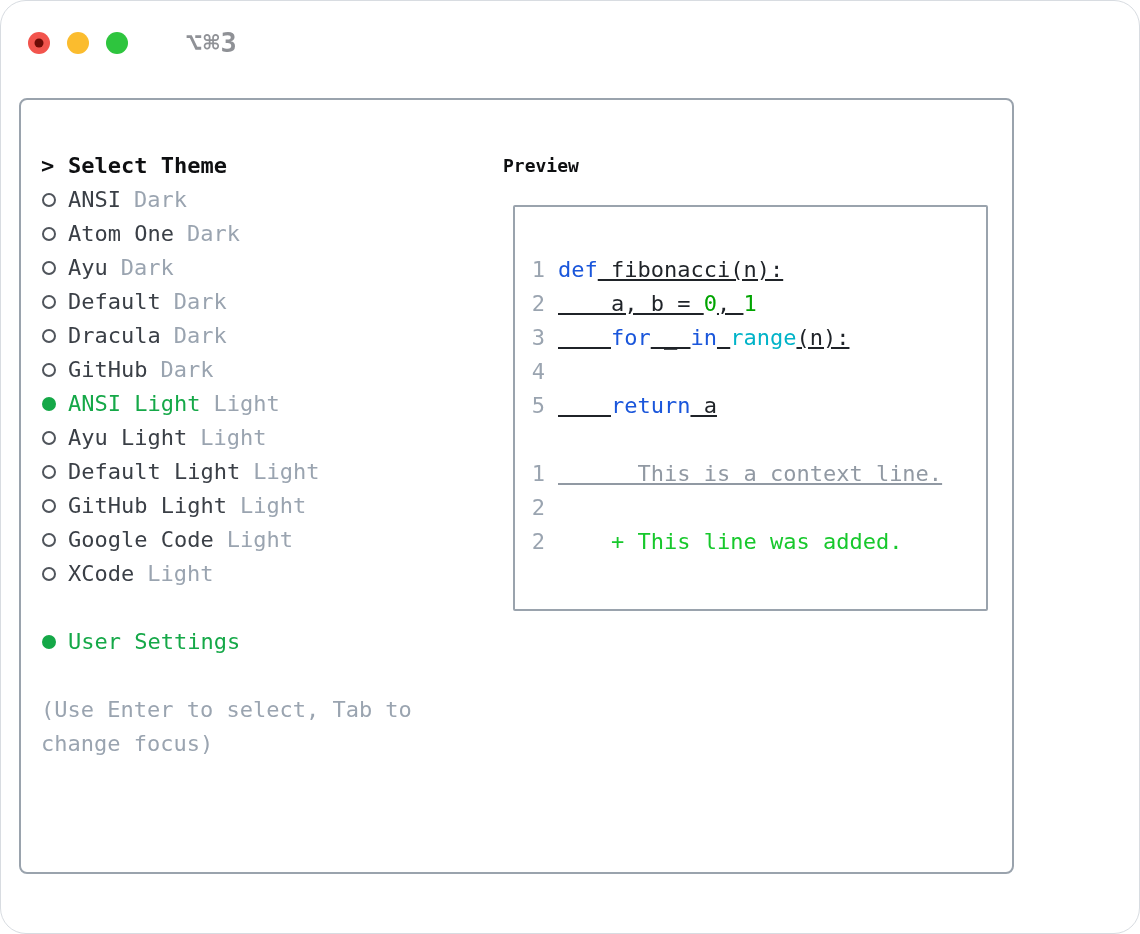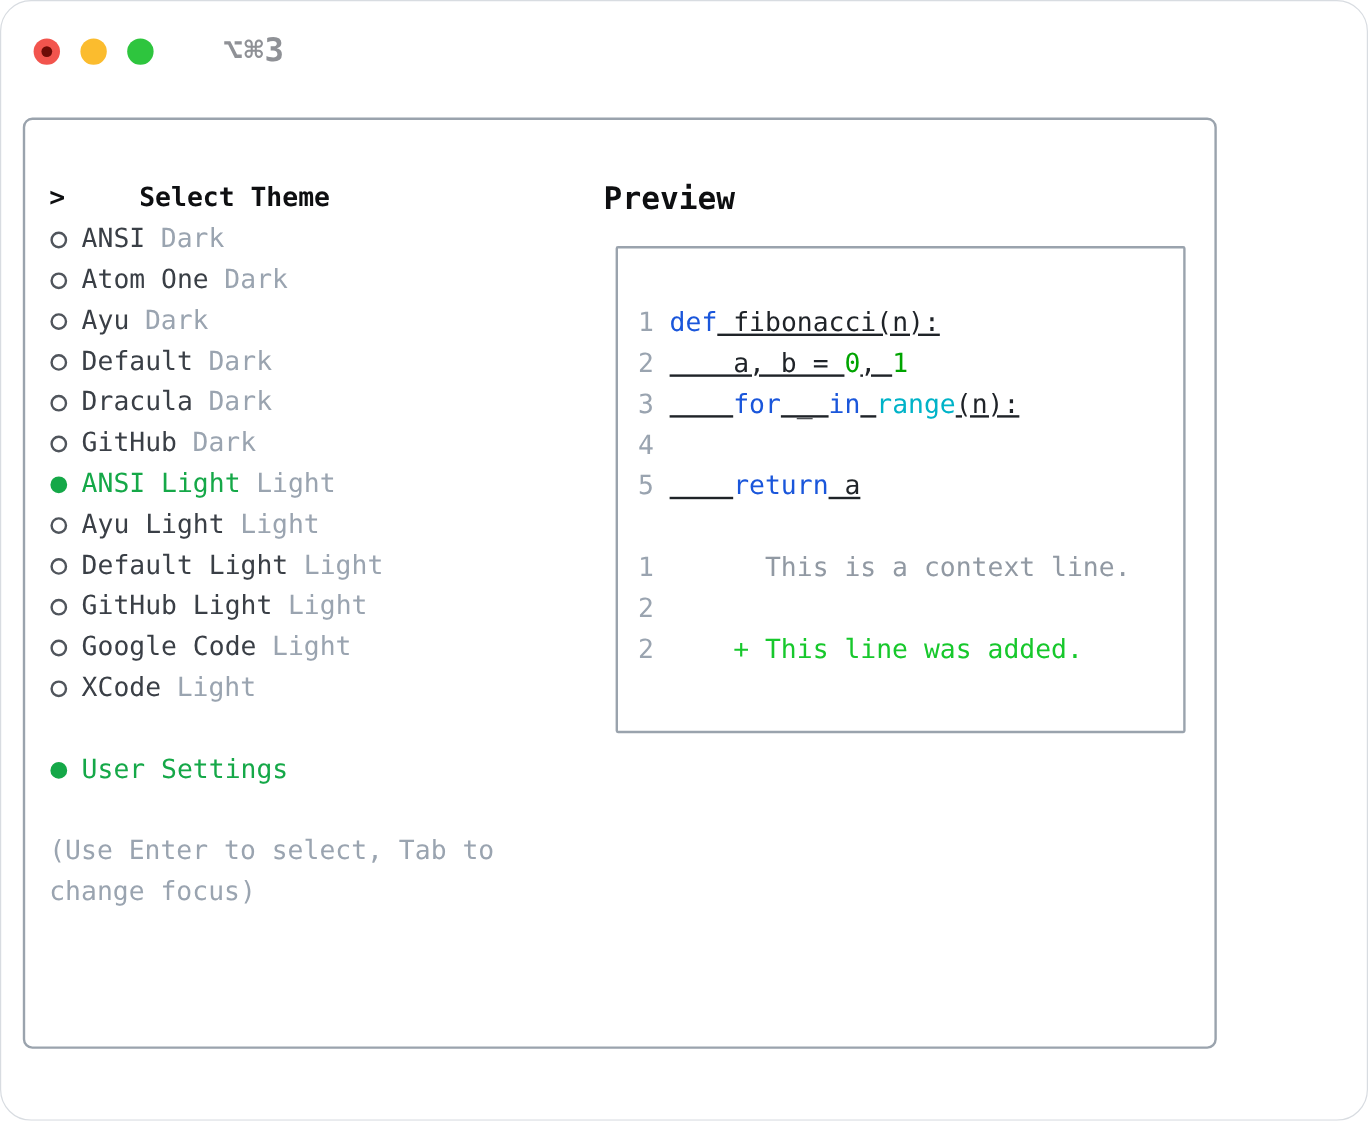--- a/index.html
+++ b/index.html
@@ -47,50 +47,50 @@
     background:#fff;
   }
   .panel {
     position:absolute; left:20px; top:49px; width:446px;
     font-size:22px; line-height:34px; color:#3a3f46;
   }
   .row { display:flex; align-items:center; height:34px; white-space:pre; }
   .spacer { height:34px; }
   .prefix { width:27px; flex:none; display:flex; align-items:center; }
   .caret { font-weight:700; color:#0e0f11; }
-  .hdr { font-weight:700; color:#0e0f11;margin-left:48px; }
+  .hdr { font-weight:700; color:#0e0f11; }
   .radio {
     width:14px; height:14px; border-radius:50%;
     border:2px solid #50555c; margin-left:1px;
   }
   .radio.sel { background:#15a848; border-color:#15a848; }
   .name { color:#3a3f46; }
   .name.green { color:#15a848; }
   .suffix { color:#9aa4b0; margin-left:13px; }
   .hint { color:#9aa4b0; width:432px; margin-top:0; }
   
   .preview-hdr {
     position:absolute; left:482px; top:49px;
-    font-size:26px; line-height:34px; font-weight:700; color:#0e0f11;
+    font-size:18px; line-height:34px; font-weight:700; color:#0e0f11;
   }
   .preview-box {
     position:absolute; left:492px; top:105px;
     width:475px; height:406px;
     border:2px solid #9aa3ad; border-radius:2px;
     background:#fff;
     padding:46px 0 0 16px;
     overflow:hidden;
   }
   .cline { display:flex; height:34px; font-size:22px; line-height:34px; white-space:pre; }
   .lnum { width:14px; flex:none; text-align:right; color:#9aa4b0; margin-right:13px; }
   .seg.fg  { color:#1f2328;text-decoration:underline; }
   .seg.kw  { color:#1a56db; }
   .seg.fn  { color:#00b3c8; }
   .seg.num { color:#00a400; }
-  .seg.ctx { color:#9199a3; }
+  .seg.ctx { color:#9199a3;text-decoration:underline; }
   .seg.del { color:#c43a1e; }
   .seg.add { color:#17c82c; }
 </style>
 </head>
 <body>
 
 <div class="screen">
 
   <div class="titlebar">
     <span class="light red">

